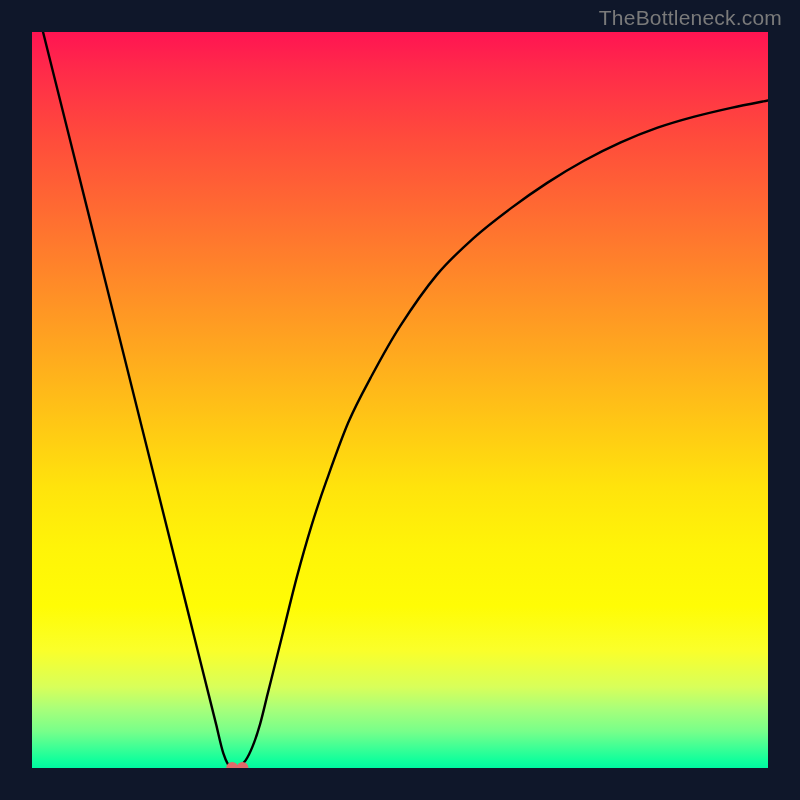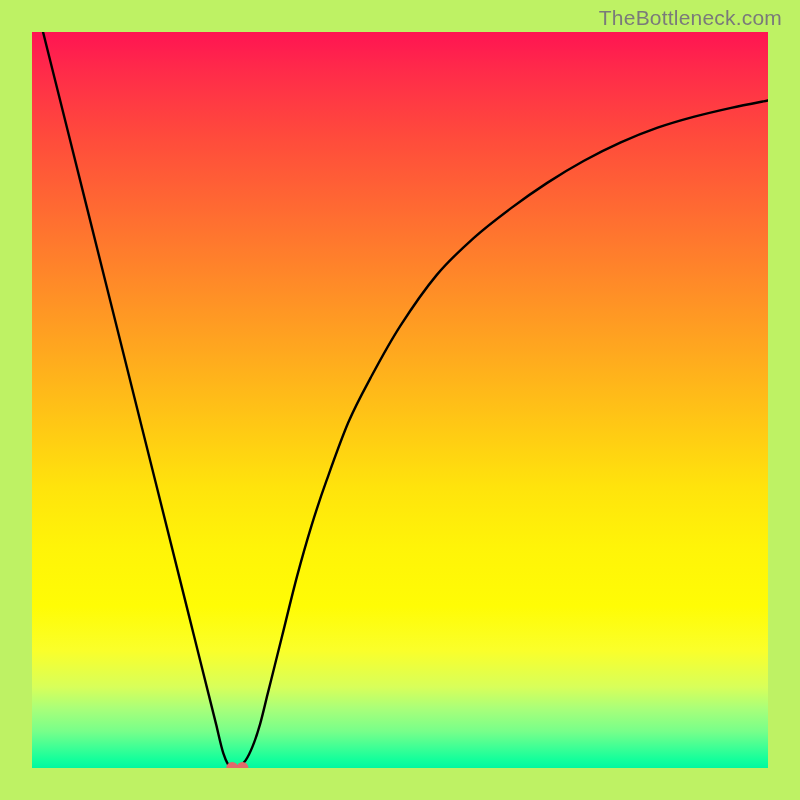--- a/index.html
+++ b/index.html
@@ -8,21 +8,21 @@
     width: 800px;
     height: 800px;
     overflow: hidden;
     background: #000;
     font-family: Arial, Helvetica, sans-serif;
   }
   .frame {
     position: relative;
     width: 800px;
     height: 800px;
-    background: #bef264;
+    background: #0f172a;
   }
   .plot-area {
     position: absolute;
     left: 32px;
     top: 32px;
     width: 736px;
     height: 736px;
     background: linear-gradient(to bottom,
       #ff1452 0%,
       #ff2a4a 5%,

